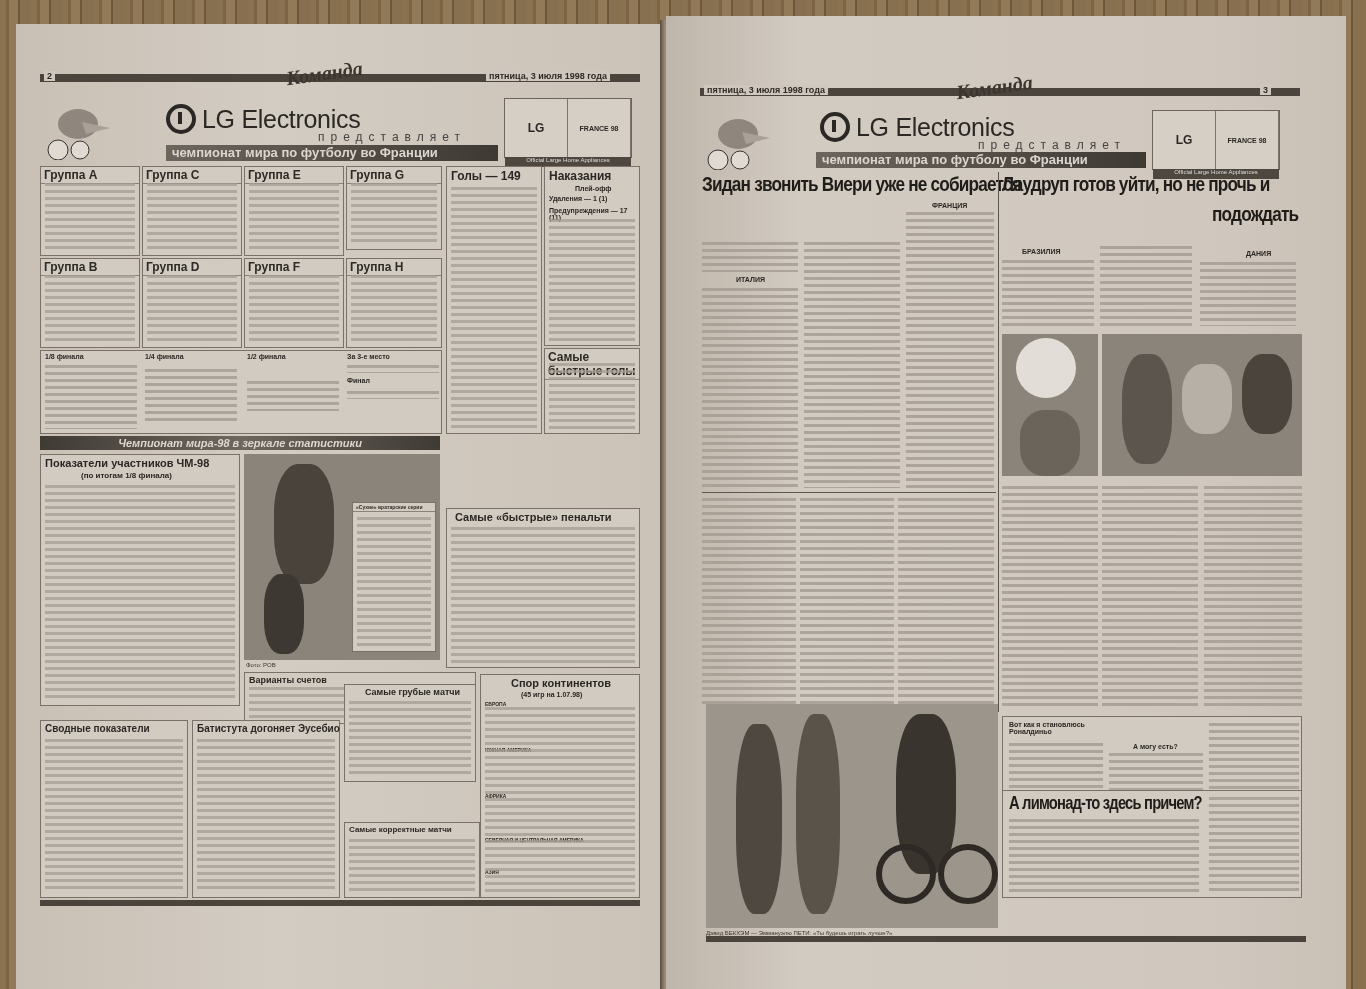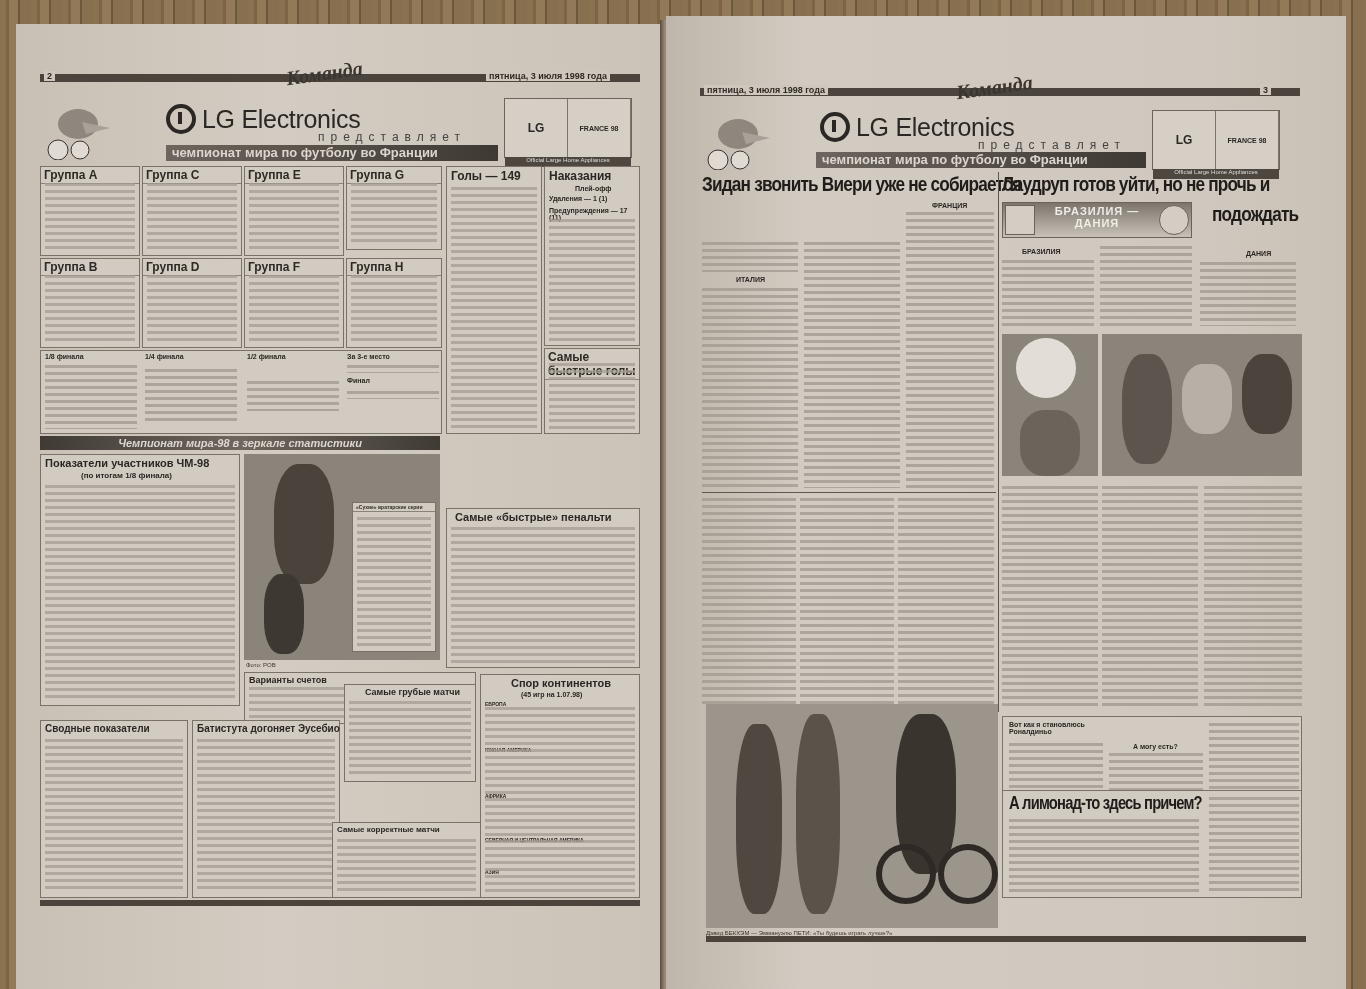--- a/index.html
+++ b/index.html
@@ -173,21 +173,21 @@
     <div class="lines" style="top:18px"></div>
   </div>
   <div class="box" style="left:176px;top:696px;width:148px;height:178px">
     <div class="sec-title" style="left:4px;top:2px;font-size:10px">Батистута догоняет Эусебио</div>
     <div class="lines" style="top:18px"></div>
   </div>
   <div class="box" style="left:328px;top:660px;width:132px;height:98px">
     <div class="sec-title" style="left:20px;top:2px;font-size:9px">Самые грубые матчи</div>
     <div class="lines" style="top:16px"></div>
   </div>
-  <div class="box" style="left:316px;top:798px;width:149px;height:76px">
+  <div class="box" style="left:328px;top:798px;width:136px;height:76px">
     <div class="sec-title" style="left:4px;top:2px;font-size:8px">Самые корректные матчи</div>
     <div class="lines" style="top:16px"></div>
   </div>
   <div class="topbar" style="left:24px;top:876px;width:600px;height:6px"></div>
 </div>
 
 <div class="fold"></div>
 
 <div class="page right">
   <div class="topbar" style="left:34px;top:72px;width:600px"></div>
@@ -221,25 +221,20 @@
   <div class="col" style="left:138px;top:226px;width:96px;height:246px"></div>
   <div class="col" style="left:240px;top:196px;width:88px;height:276px"></div>
   <div class="rule" style="left:36px;top:476px;width:294px;height:1px"></div>
   <div class="col" style="left:36px;top:482px;width:94px;height:210px"></div>
   <div class="col" style="left:134px;top:482px;width:94px;height:210px"></div>
   <div class="col" style="left:232px;top:482px;width:96px;height:210px"></div>
 
   <div class="rule" style="left:332px;top:156px;width:1px;height:540px"></div>
   <div class="headline" style="left:336px;top:156px">Лаудруп готов уйти, но не прочь и</div>
   <div class="headline" style="left:546px;top:186px">подождать</div>
-  <div class="match-bar" style="left:336px;top:186px;width:190px">
-    <div class="crest" style="left:2px"></div>
-    <div class="t">БРАЗИЛИЯ — ДАНИЯ</div>
-    <div class="crest" style="right:2px;border-radius:50%"></div>
-  </div>
   <div class="subhead" style="left:356px;top:232px">БРАЗИЛИЯ</div>
   <div class="subhead" style="left:580px;top:234px">ДАНИЯ</div>
   <div class="col" style="left:336px;top:244px;width:92px;height:66px"></div>
   <div class="col" style="left:434px;top:230px;width:92px;height:80px"></div>
   <div class="col" style="left:534px;top:246px;width:96px;height:64px"></div>
 
   <div class="photo" style="left:336px;top:318px;width:96px;height:142px">
     <div class="blob" style="left:14px;top:4px;width:60px;height:60px;border-radius:50%;background:#e2ddd6"></div>
     <div class="blob" style="left:18px;top:76px;width:60px;height:66px;background:#6b645b"></div>
   </div>

